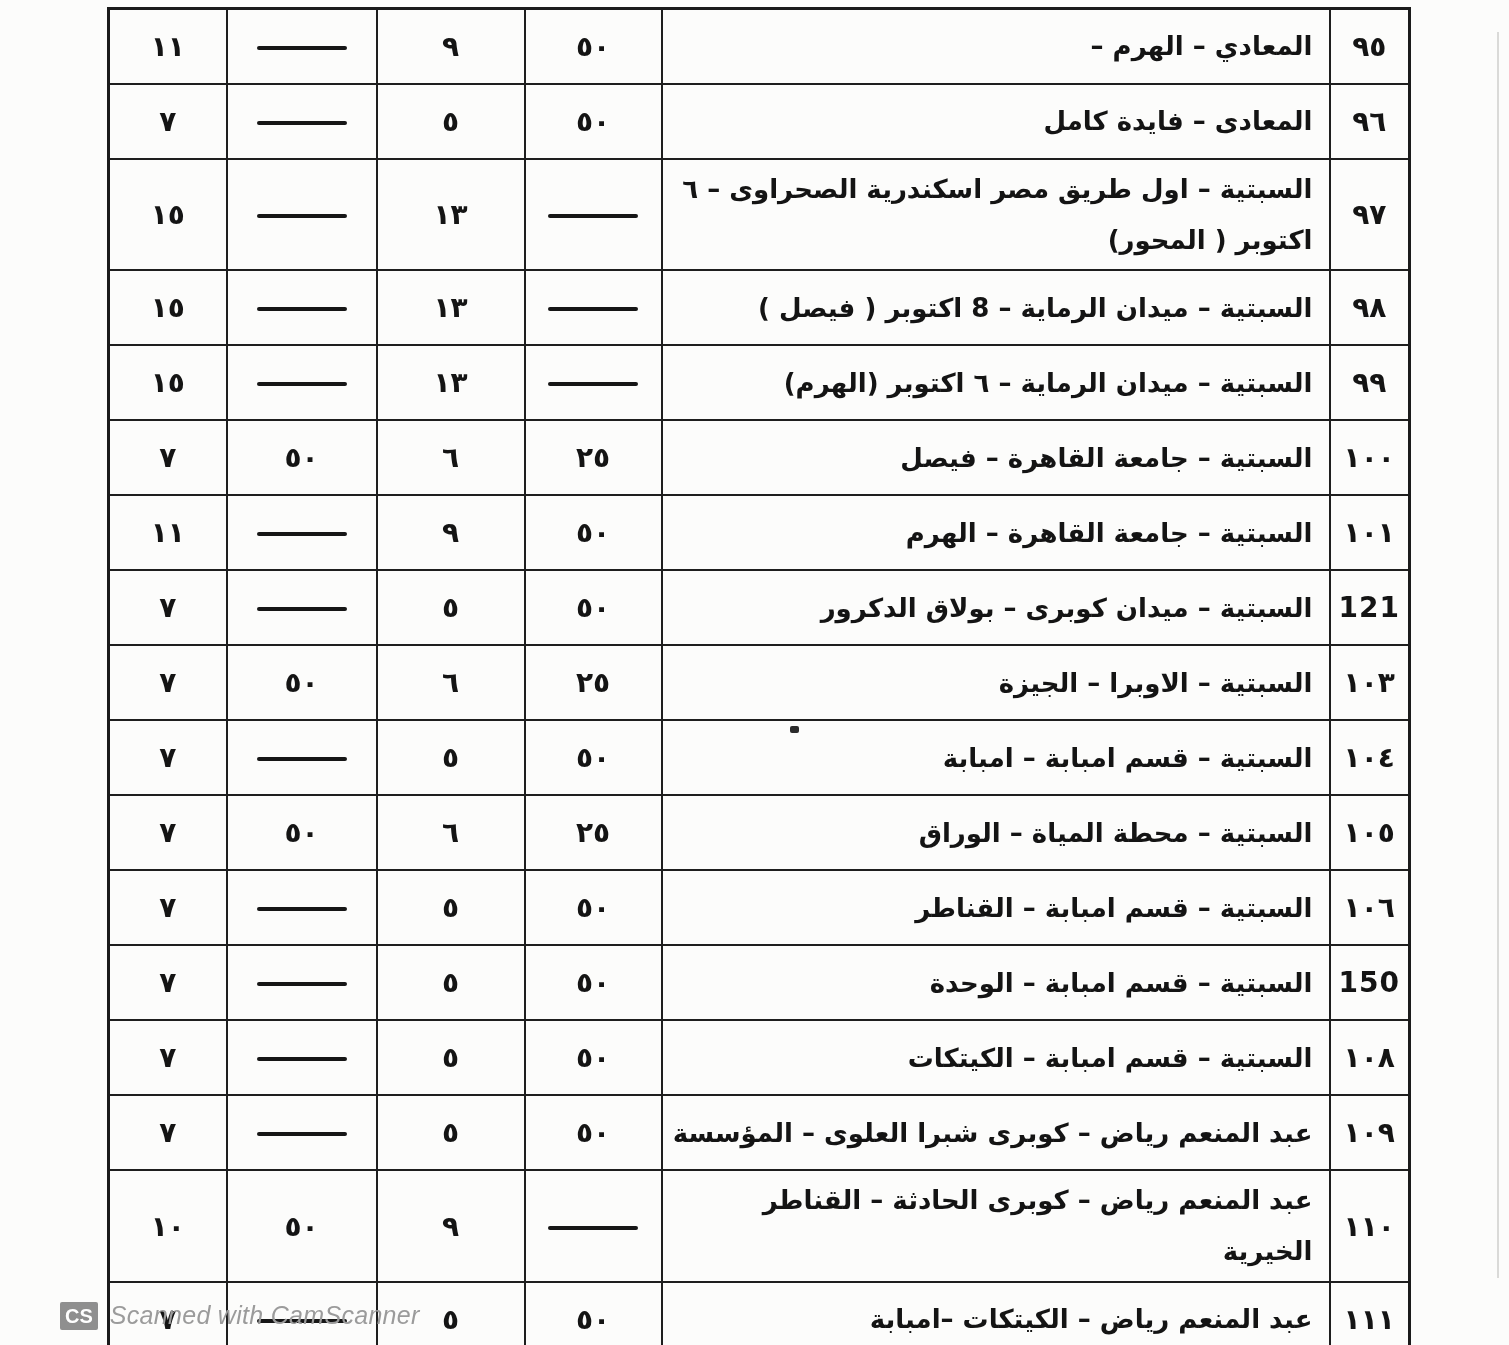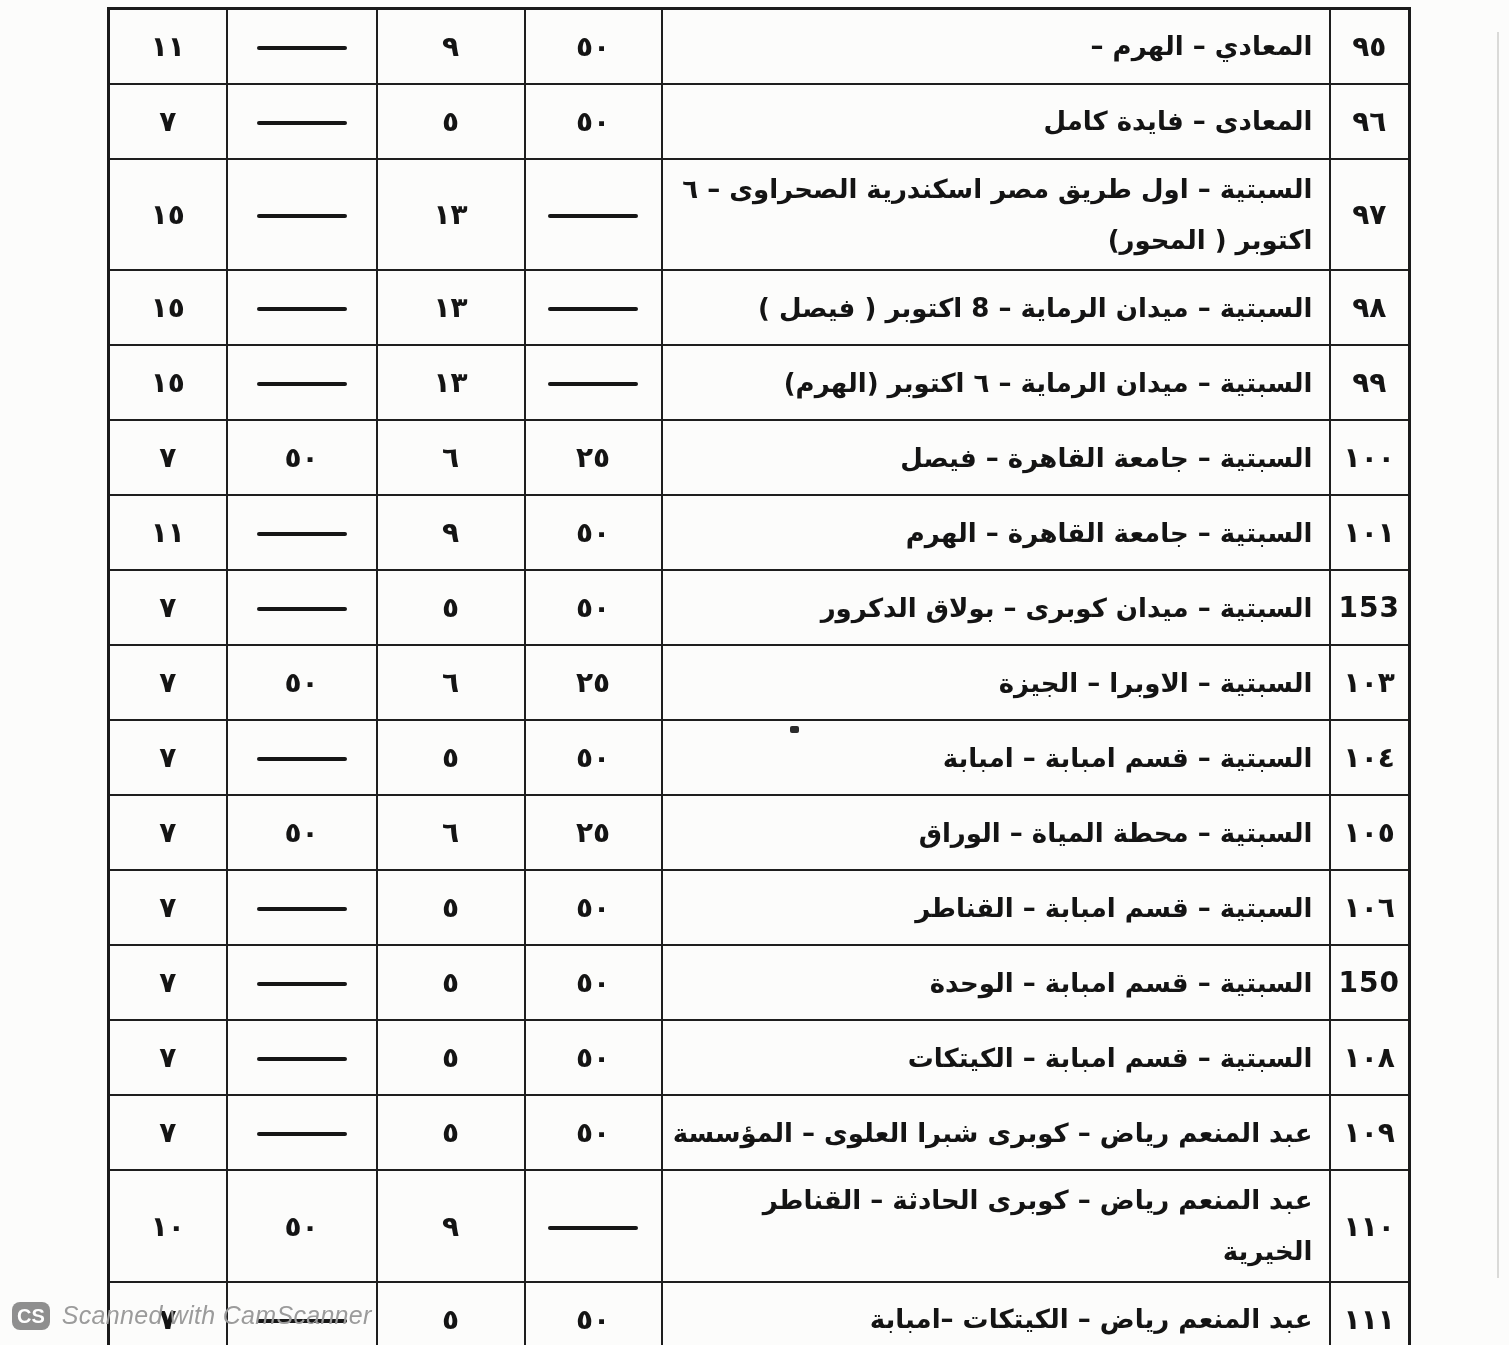--- a/index.html
+++ b/index.html
@@ -60,21 +60,21 @@
   .watermark{
     position:absolute;left:12px;top:1301px;
     display:flex;align-items:center;gap:12px;
     direction:ltr;
     font-family:"Liberation Sans","DejaVu Sans",sans-serif;
   }
   .wm-badge{
     display:inline-block;
     background:#8f8f8f;color:#ffffff;
     font-weight:700;font-size:20px;line-height:1;
-    padding:4px 5px;border-radius:8px;
+    padding:4px 5px;border-radius:2px;margin-left:48px;
   }
   .wm-text{
     color:#9b9b9b;font-size:25px;letter-spacing:0.3px;font-style:italic;
   }
 </style>
 </head>
 <body>
 
 <div class="page">
 
@@ -138,21 +138,21 @@
         </tr>
         <tr>
           <td class="num">١٠١</td>
           <td class="route">السبتية – جامعة القاهرة – الهرم</td>
           <td class="num">٥٠</td>
           <td class="num">٩</td>
           <td class="num"><span class="dash"></span></td>
           <td class="num">١١</td>
         </tr>
         <tr>
-          <td class="num">153</td>
+          <td class="num">121</td>
           <td class="route">السبتية – ميدان كوبرى – بولاق الدكرور</td>
           <td class="num">٥٠</td>
           <td class="num">٥</td>
           <td class="num"><span class="dash"></span></td>
           <td class="num">٧</td>
         </tr>
         <tr>
           <td class="num">١٠٣</td>
           <td class="route">السبتية – الاوبرا – الجيزة</td>
           <td class="num">٢٥</td>

